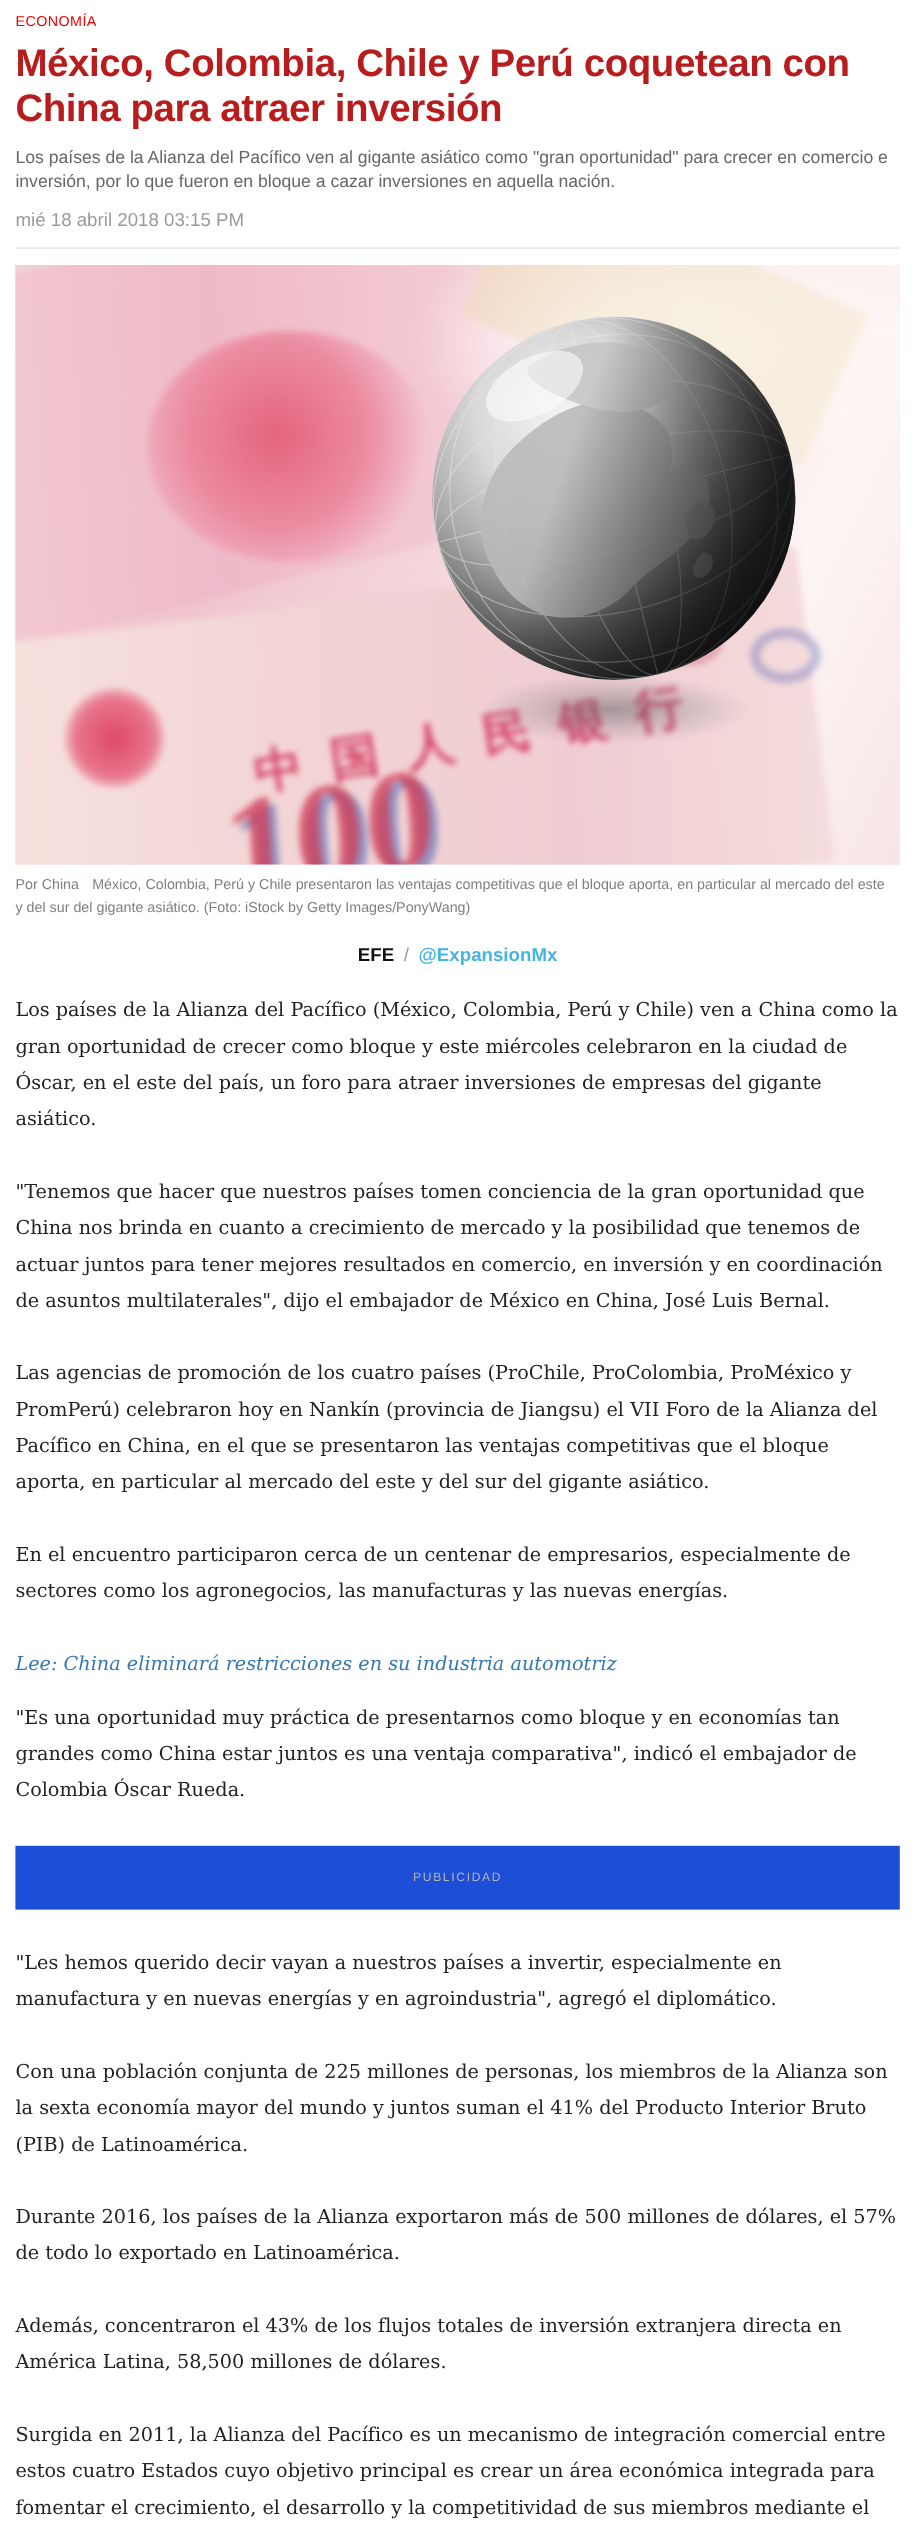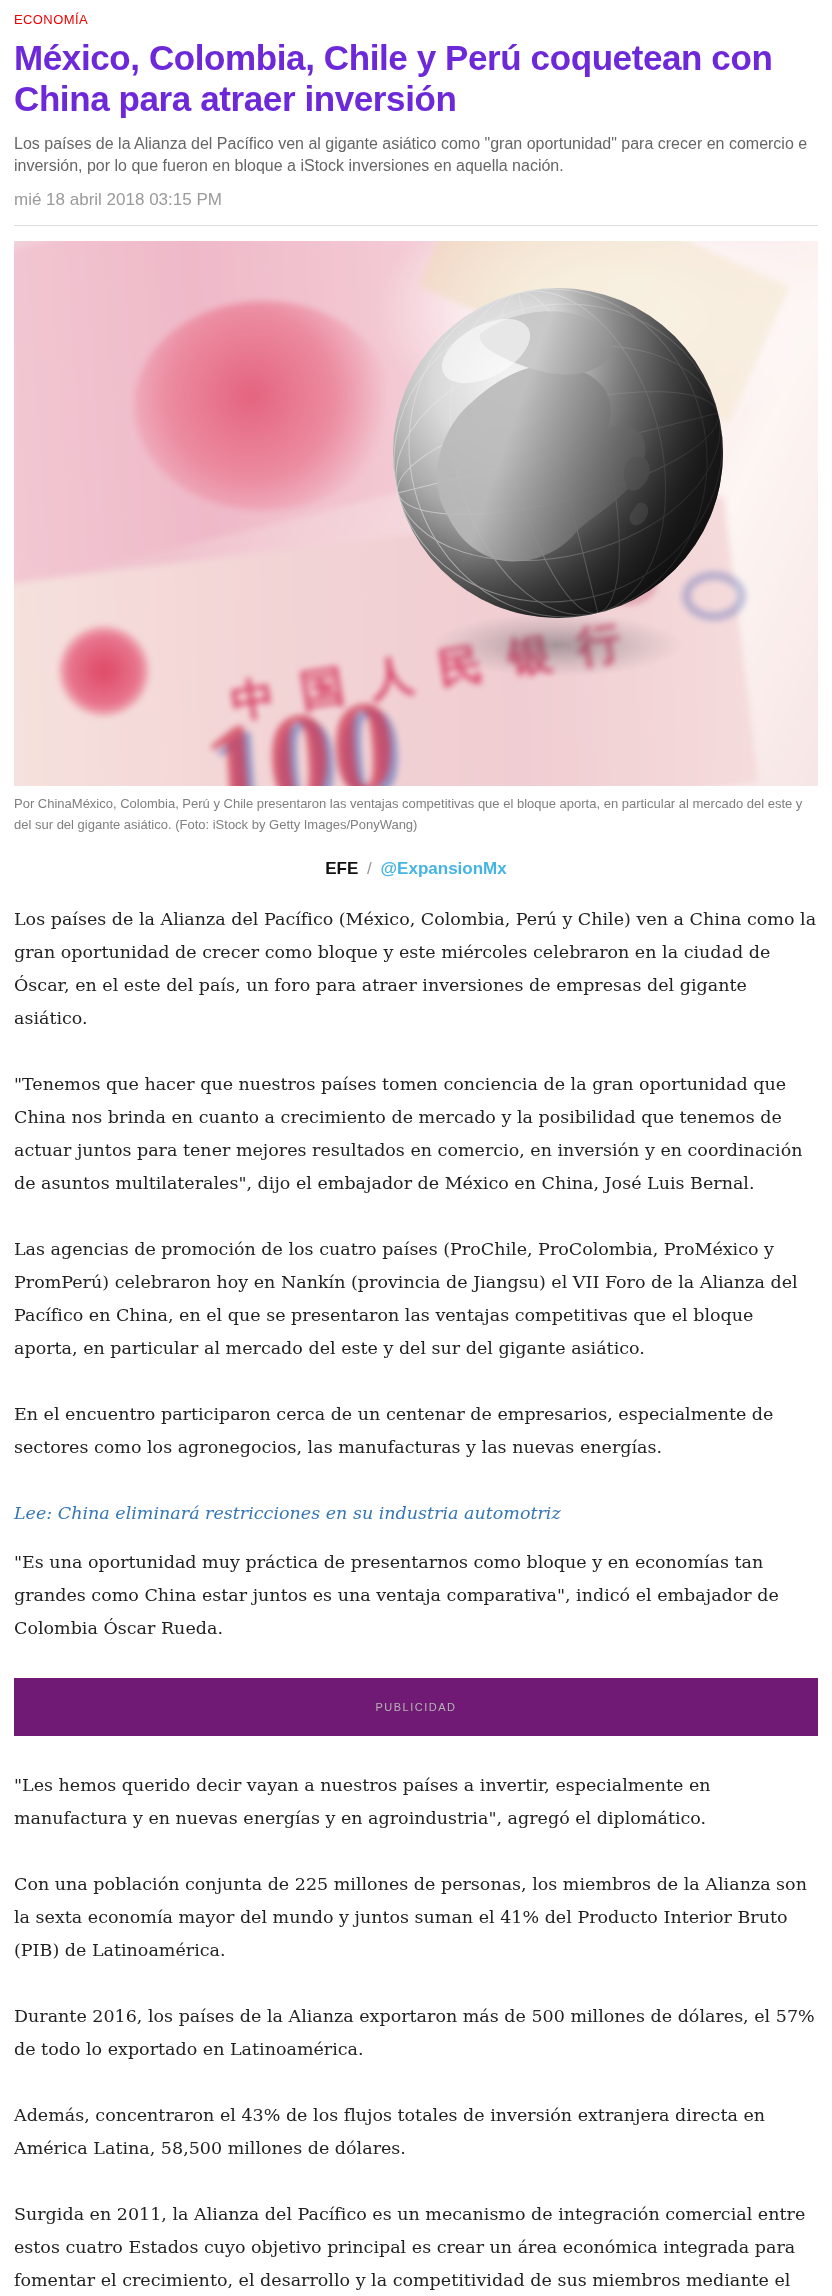--- a/index.html
+++ b/index.html
@@ -1,20 +1,20 @@
 <!DOCTYPE html>
 <html lang="es"><head>
 <meta charset="utf-8">
 <style>
   html,body{margin:0;padding:0;background:#ffffff;}
   body{width:832px;font-family:"Liberation Sans",sans-serif;color:#1a1a1a;}
   .wrap{padding:10px 14px 40px 14px;}
 
   .category{font-size:13px;font-weight:normal;color:#ee0000;letter-spacing:.4px;margin:2px 0 0 0;}
-  h1.headline{font-size:35px;line-height:1.18;font-weight:bold;color:#6d28d9;margin:10px 0 0 0;letter-spacing:-.4px;max-width:790px;}
+  h1.headline{font-size:35px;line-height:1.18;font-weight:bold;color:#b91c1c;margin:10px 0 0 0;letter-spacing:-.4px;max-width:790px;}
   .lede{font-size:16px;line-height:1.38;color:#666;margin:13px 0 0 0;max-width:800px;}
   .date{font-size:17px;color:#9a9a9a;margin:13px 0 0 0;}
   .divider{border:none;border-top:1px solid #ddd;margin:15px 0 0 0;}
 
   
   .photo{position:relative;width:804px;height:545px;margin-top:15px;overflow:hidden;background:#f7e6e8;}
   .photo *{position:absolute;}
   .notes-layer{left:0;top:0;width:100%;height:100%;filter:blur(3px);}
   .base-grad{left:-20px;top:-20px;right:-20px;bottom:-20px;
     background:linear-gradient(115deg,#f3d3da 0%,#f0c4cf 30%,#f6dde0 55%,#fdf6f3 78%,#f6e3e4 100%);}
@@ -34,44 +34,44 @@
   .rings-br2{left:585px;top:318px;width:58px;height:46px;border-radius:50%;border:8px solid rgba(190,70,100,.35);box-sizing:border-box;}
   .txt{font-family:"Liberation Serif",serif;white-space:nowrap;}
   .bank-text{left:215px;top:400px;font-size:44px;color:#d6365e;letter-spacing:26px;transform:rotate(-9deg);font-weight:bold;opacity:.9;}
   .big100-blue{left:195px;top:448px;font-size:130px;font-weight:bold;color:#7d88c2;transform:rotate(-10deg) skewX(-6deg);opacity:.8;}
   .big100-red{left:188px;top:442px;font-size:130px;font-weight:bold;color:#cf3a55;transform:rotate(-10deg) skewX(-6deg);opacity:.75;}
   .amount-text{left:235px;top:560px;font-size:60px;color:rgba(232,130,150,.65);letter-spacing:30px;transform:rotate(-8deg);font-weight:bold;}
   .globe-svg{left:372px;top:22px;width:345px;height:420px;}
 
   
   .caption{font-size:13px;line-height:1.6;color:#7f7f7f;margin:8px 0 0 0;max-width:800px;}
-  .caption .cap-label{}
+  .caption .cap-label{padding-right:12px;}
   .byline{margin:24px 0 0 0;font-size:17px;text-align:center;}
   .byline .agency{font-weight:bold;color:#111;}
   .byline .slash{color:#999;padding:0 4px;}
   .byline .handle{color:#45b4e3;font-weight:bold;text-decoration:none;}
 
   
   .article-body{margin-top:24px;font-family:"DejaVu Serif","Liberation Serif",serif;color:#222;}
   .article-body p.body-p{font-size:17.5px;line-height:33px;margin:0 0 33px 0;}
   .body-link-wrap{margin:0 0 16px 0;}
   .body-link{font-size:17.5px;line-height:33px;font-style:italic;color:#3577b4;text-decoration:none;}
-  .ad-box{background:#701a75;height:58px;margin:0 0 33px 0;display:flex;align-items:center;justify-content:center;text-align:center;}
+  .ad-box{background:#1d4ed8;height:58px;margin:0 0 33px 0;display:flex;align-items:center;justify-content:center;text-align:center;}
   .ad-label{font-family:"Liberation Sans",sans-serif;font-size:11px;letter-spacing:1.5px;color:#b5b5b5;}
 </style>
 </head>
 <body>
 
 <div class="wrap">
 
   <div class="category">ECONOMÍA</div>
 
   <h1 class="headline">México, Colombia, Chile y Perú coquetean con China para atraer inversión</h1>
 
-  <p class="lede">Los países de la Alianza del Pacífico ven al gigante asiático como "gran oportunidad" para crecer en comercio e inversión, por lo que fueron en bloque a iStock inversiones en aquella nación.</p>
+  <p class="lede">Los países de la Alianza del Pacífico ven al gigante asiático como "gran oportunidad" para crecer en comercio e inversión, por lo que fueron en bloque a cazar inversiones en aquella nación.</p>
 
   <div class="date">mié 18 abril 2018 03:15 PM</div>
 
   <hr class="divider">
 
   <div class="photo">
     <div class="notes-layer">
       <div class="base-grad"></div>
       <div class="note-mao"></div>
       <div class="mao-face"></div>

